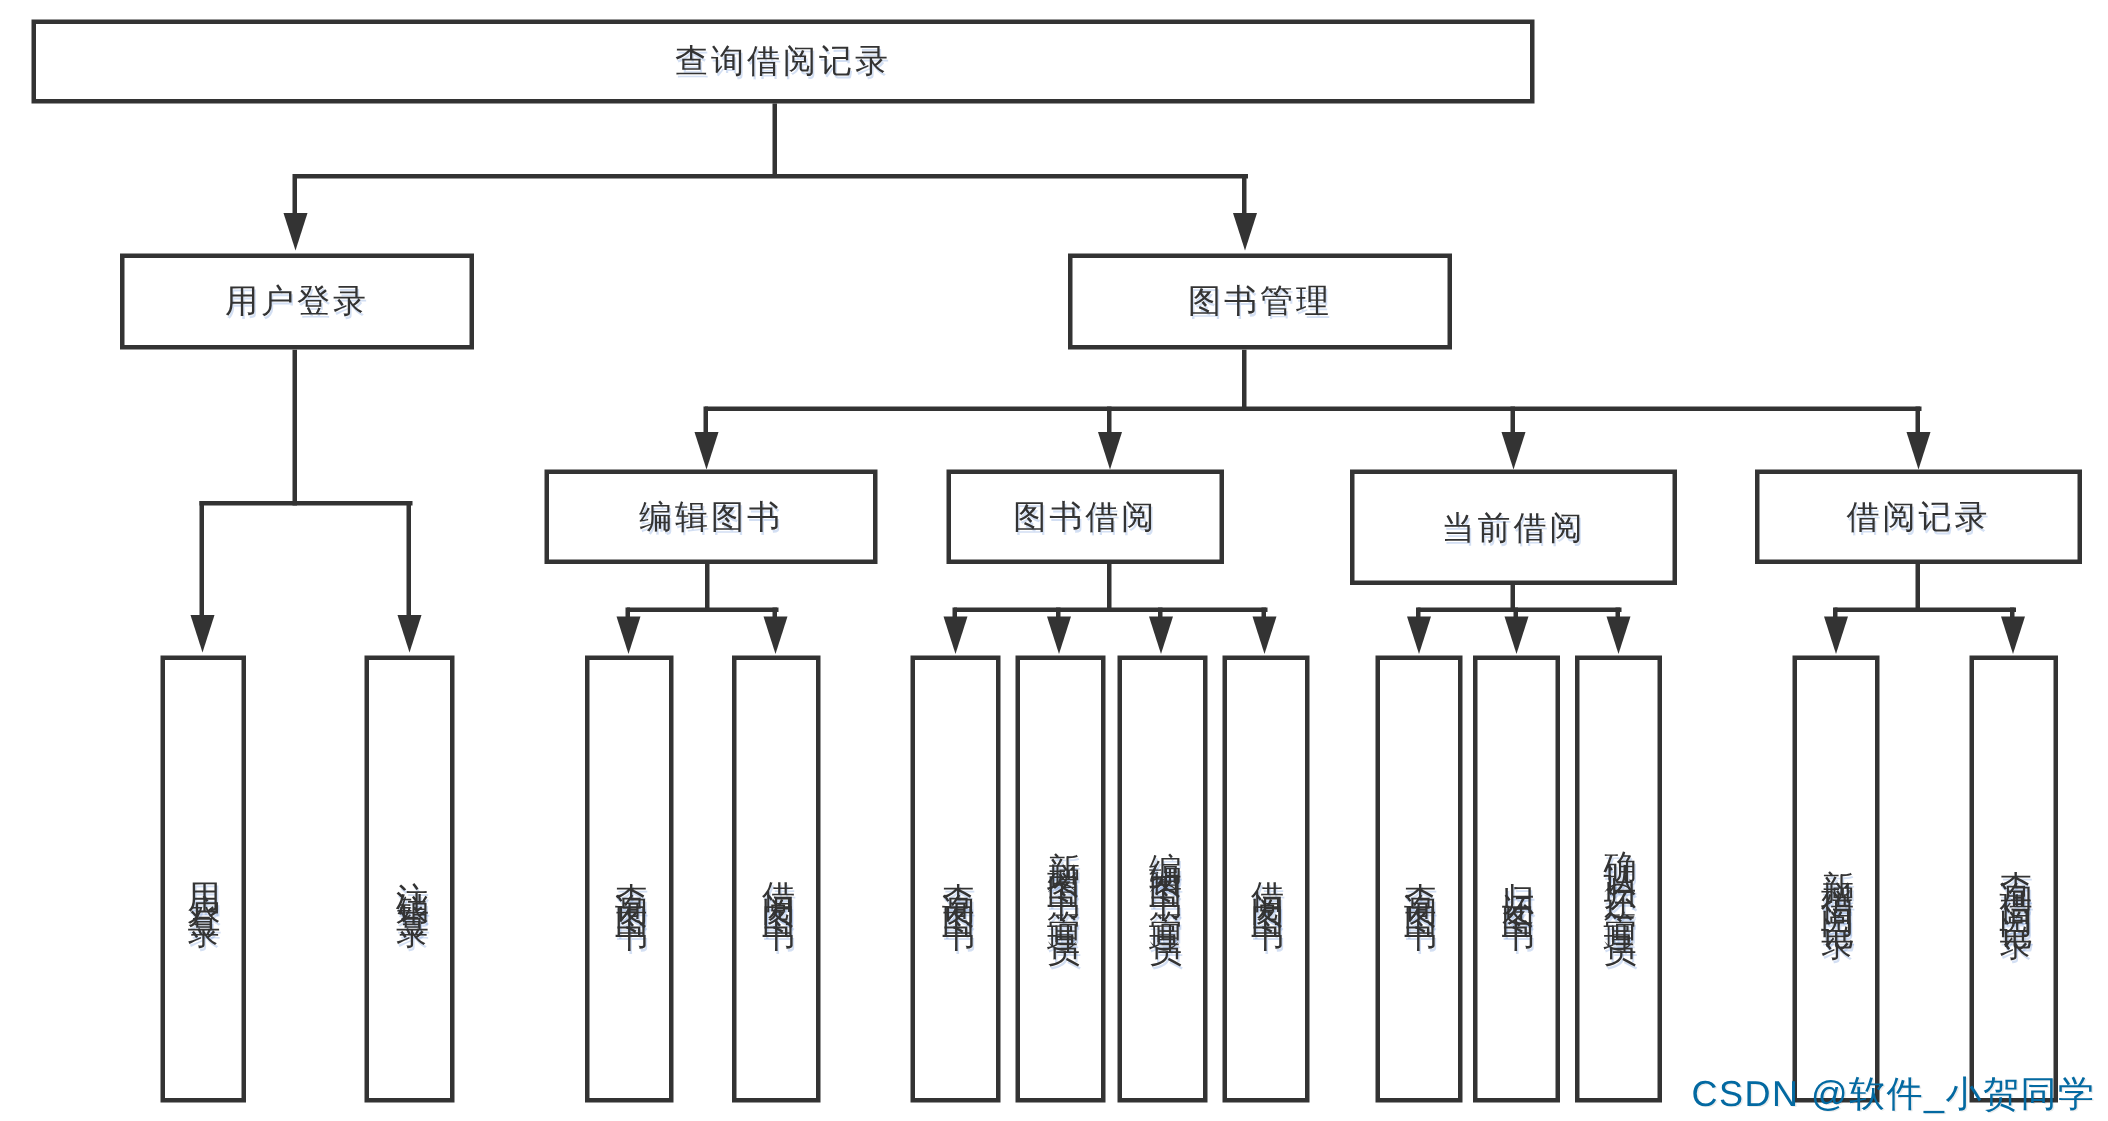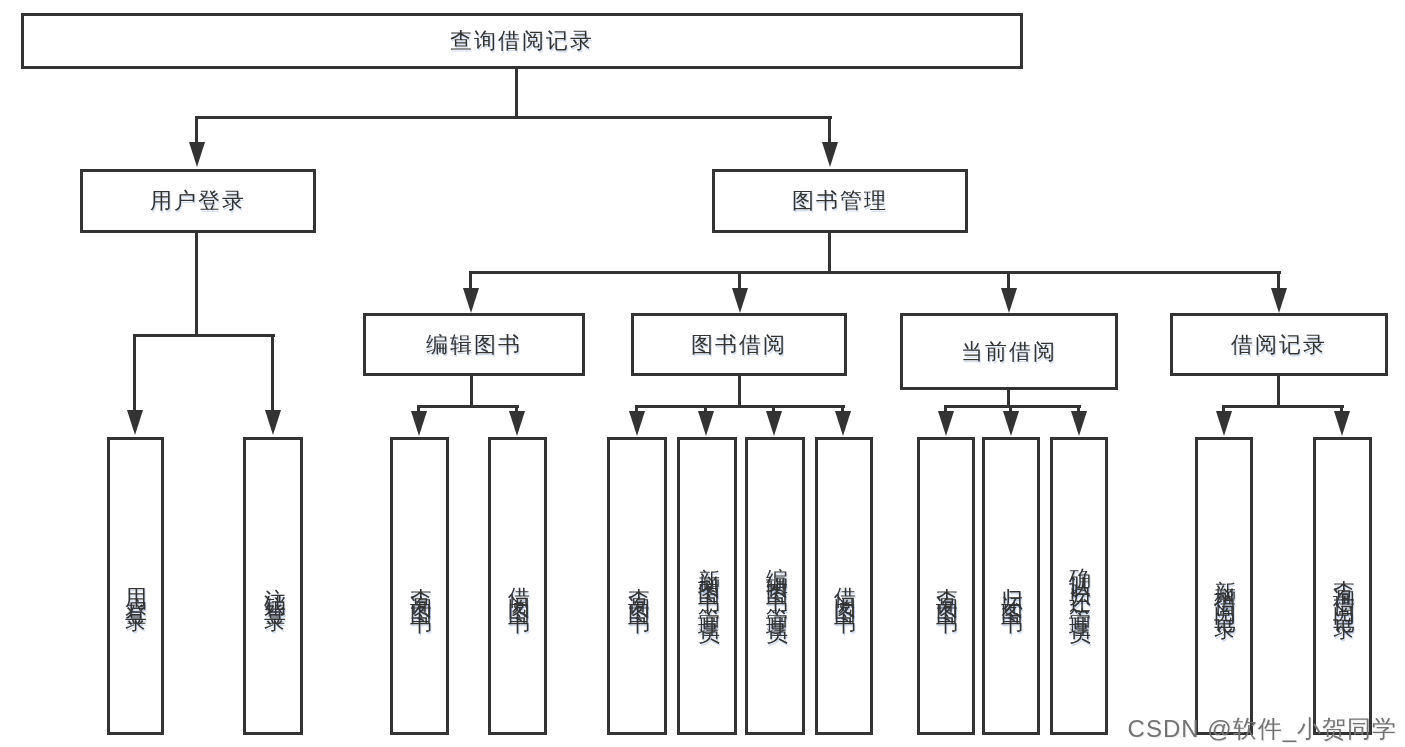--- a/index.html
+++ b/index.html
@@ -25,21 +25,21 @@
   }
   .vl{position:absolute;width:3px;background:#333333;}
   .hl{position:absolute;height:3px;background:#333333;}
   .arrow{
     position:absolute;width:0;height:0;
     border-left:8px solid transparent;border-right:8px solid transparent;
     border-top:25px solid #333333;
   }
   .watermark{
     position:absolute;right:8px;bottom:2px;
-    font-size:24px;color:#737373;letter-spacing:1px;
+    font-size:24px;color:#0369a1;letter-spacing:1px;
     text-shadow:1px 1px 0 rgba(0,0,0,0.08);white-space:nowrap;
   }
 </style>
 </head>
 <body>
 
 <div class="vl" style="left:515px;top:68px;height:50px"></div>
 <div class="hl" style="left:196px;top:116px;width:636px"></div>
 <div class="vl" style="left:195px;top:116px;height:28px"></div>
 <div class="arrow" style="left:189px;top:142px"></div>
@@ -99,21 +99,21 @@
 <div class="arrow" style="left:1334px;top:411px"></div>
 
 <div class="box h" style="left:21px;top:13px;width:1002px;height:56px">查询借阅记录</div>
 
 <div class="box h" style="left:80px;top:169px;width:236px;height:64px">用户登录</div>
 
 <div class="box h" style="left:712px;top:169px;width:256px;height:64px">图书管理</div>
 
 <div class="box h" style="left:363px;top:313px;width:222px;height:63px">编辑图书</div>
 
-<div class="box h" style="left:631px;top:313px;width:216px;height:63px">图书借阅</div>
+<div class="box h" style="left:631px;top:313px;width:185px;height:63px">图书借阅</div>
 
 <div class="box h" style="left:900px;top:313px;width:218px;height:77px">当前借阅</div>
 
 <div class="box h" style="left:1170px;top:313px;width:218px;height:63px">借阅记录</div>
 
 <div class="box v" style="left:107px;top:437px;width:57px;height:298px">用户登录</div>
 
 <div class="box v" style="left:243px;top:437px;width:60px;height:298px">注销登录</div>
 
 <div class="box v" style="left:390px;top:437px;width:59px;height:298px">查询图书</div>

